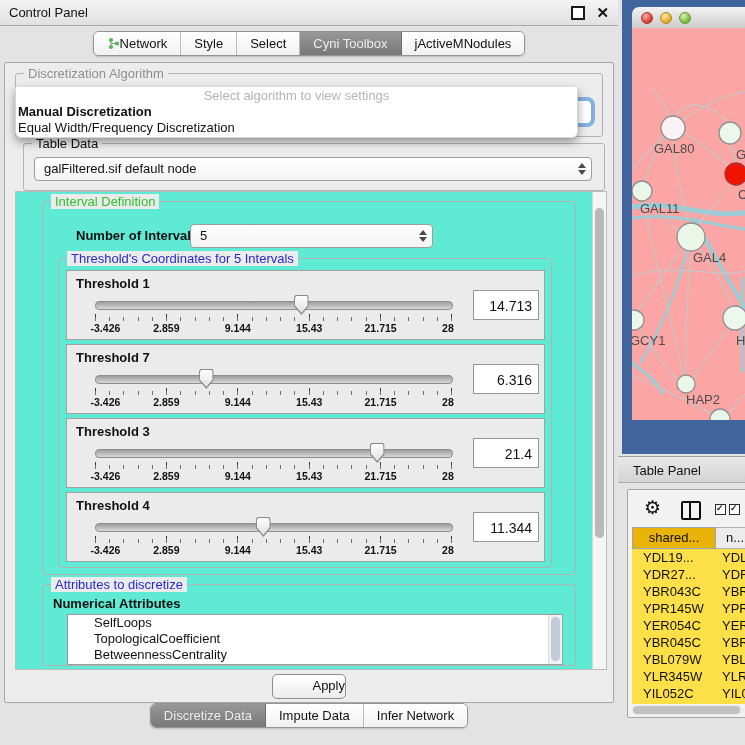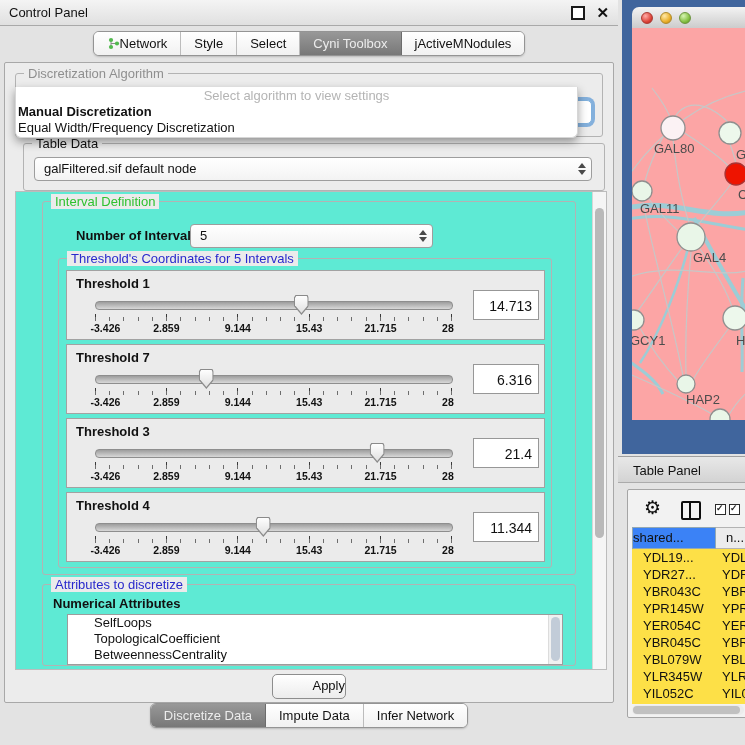--- a/index.html
+++ b/index.html
@@ -95,21 +95,21 @@
           padding-left:15px;box-sizing:border-box}
   .tcard{position:absolute;left:627px;top:489px;width:118px;height:227px;background:#f2f2f2;
          border:1px solid #a5a5a5;border-radius:2px;overflow:hidden}
   .gear{position:absolute;left:16px;top:6px;font-size:19px;color:#0d0d0d}
   .splitic{position:absolute;left:53px;top:11px;width:16px;height:15px;border:2px solid #0d0d0d;border-radius:2px}
   .splitic::after{content:'';position:absolute;left:6px;top:0;bottom:0;width:2px;background:#0d0d0d}
   .cb{position:absolute;top:14px;width:9px;height:9px;border:1.5px solid #2a2a2a;background:#fff}
   .cb::after{content:'✓';position:absolute;left:0px;top:-2px;font-size:9px;font-weight:bold;color:#222}
   .cb.c1{left:87px}.cb.c2{left:101px}
   .thead{position:absolute;left:4px;top:37px;right:0;height:22px;display:flex;font-size:13px}
-  .hc1{width:84px;background:#3b82f6;border:1px solid #93a8b3;line-height:20px;text-align:left;box-sizing:border-box}
+  .hc1{width:84px;background:#eab308;border:1px solid #93a8b3;line-height:20px;text-align:center;box-sizing:border-box}
   .hc2{flex:1;background:#ececec;border:1px solid #b3b3b3;border-left:none;line-height:20px;text-align:right;
        padding-right:1px;overflow:hidden;box-sizing:border-box}
   .rows{position:absolute;left:4px;top:59px;right:0;bottom:13px;background:#fde047;overflow:hidden;font-size:13px}
   .trow{height:17px;line-height:17px;display:flex;white-space:nowrap}
   .tc1{width:84px;padding-left:11px;box-sizing:border-box;overflow:hidden}
   .tc2{flex:1;padding-left:6px;overflow:hidden}
   .hsb{position:absolute;left:4px;right:2px;bottom:2px;height:10px;background:#ececec;border-radius:5px}
   .hsb .th{position:absolute;left:1px;top:1px;height:8px;right:4px;background:#c1c1c1;border-radius:4px}
   .netlabel{font-size:13px;fill:#4c4c4c}
 </style>

